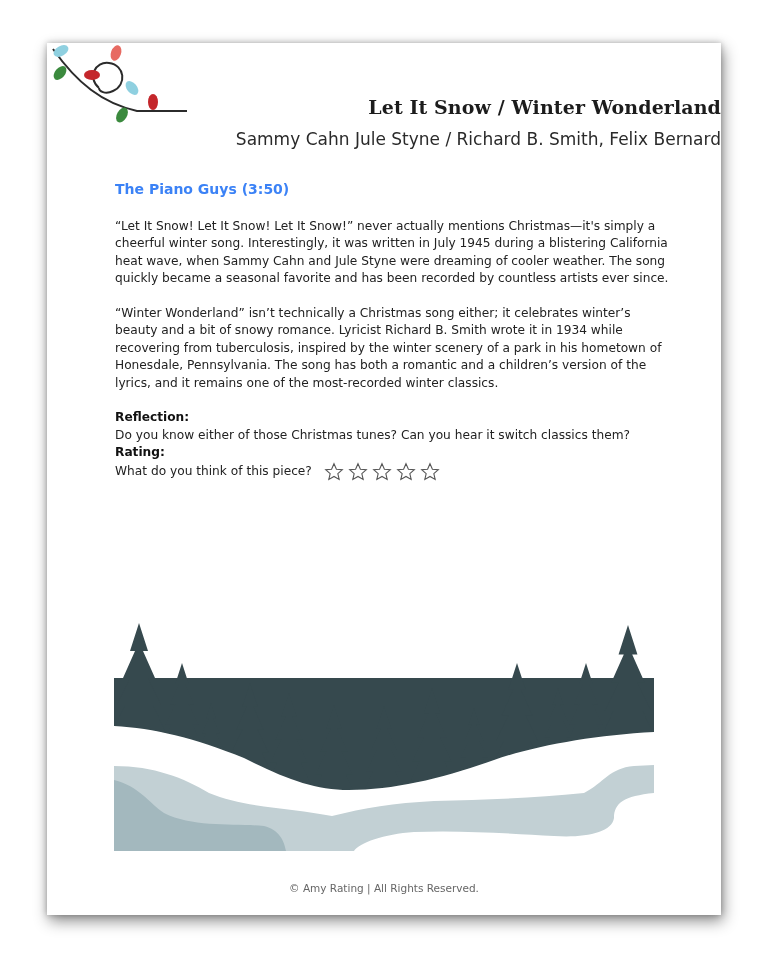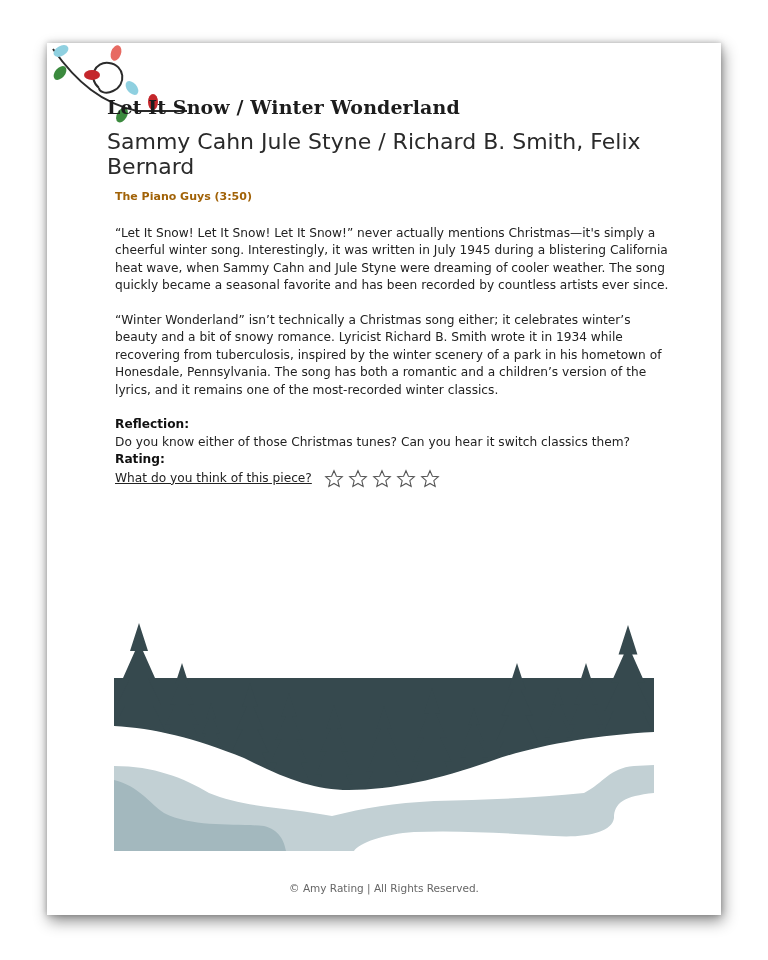--- a/index.html
+++ b/index.html
@@ -7,38 +7,38 @@
       width: 768px; height: 960px; background: #ffffff; position: relative; overflow: hidden;
       font-family: "DejaVu Sans", sans-serif;
     }
     .page {
       position: absolute; left: 47px; top: 43px; width: 674px; height: 872px;
       background: #ffffff;
       box-shadow: 2px 6px 14px rgba(0,0,0,0.45), 0 0 6px rgba(0,0,0,0.25);
     }
     .lights { position: absolute; left: 0; top: 0; width: 150px; height: 80px; }
     .title {
-      position: absolute; left: 0; right: 0; top: 53px; text-align: left;
+      position: absolute; left: 0; right: 0; top: 53px; text-align: right;
       padding-left: 60px;
       font-family: "DejaVu Serif", serif; font-weight: bold; font-size: 19px; color: #1c1c1c;
       letter-spacing: 0.1px;
     }
     .composers {
-      position: absolute; left: 0; right: 0; top: 86px; text-align: left;
-      padding-left: 60px;
-      font-family: "DejaVu Sans", sans-serif; font-size: 22px; color: #2a2a2a;
+      position: absolute; left: 0; right: 0; top: 86px; text-align: right;
+      padding-left: 48px;
+      font-family: "DejaVu Sans", sans-serif; font-size: 17px; color: #2a2a2a;
     }
     .content {
       position: absolute; left: 68px; top: 133px; width: 560px;
       font-family: "DejaVu Sans", sans-serif; font-size: 12.2px; line-height: 17.5px; color: #222;
     }
-    .performer { font-weight: bold; font-size: 11px; margin: 12px 0 19px 0; color: #a16207; }
+    .performer { font-weight: bold; font-size: 14px; margin: 5px 0 19px 0; color: #3b82f6; }
     .content p { margin: 0 0 17px 0; }
     .label { font-weight: bold; color: #111; }
-    .rating-row { display: flex; align-items: center; text-decoration: underline; }
+    .rating-row { display: flex; align-items: center; }
     .stars { display: flex; margin-left: 12px; }
     .star { width: 20px; height: 20px; margin-right: 4px; cursor: pointer; }
     .landscape { position: absolute; left: 67px; top: 575px; width: 540px; height: 233px; }
     .footer {
       position: absolute; left: 0; right: 0; top: 839px; text-align: center;
       font-family: "DejaVu Sans", sans-serif; font-size: 10.5px; color: #666;
     }
   </style>
 </head>
 <body>

